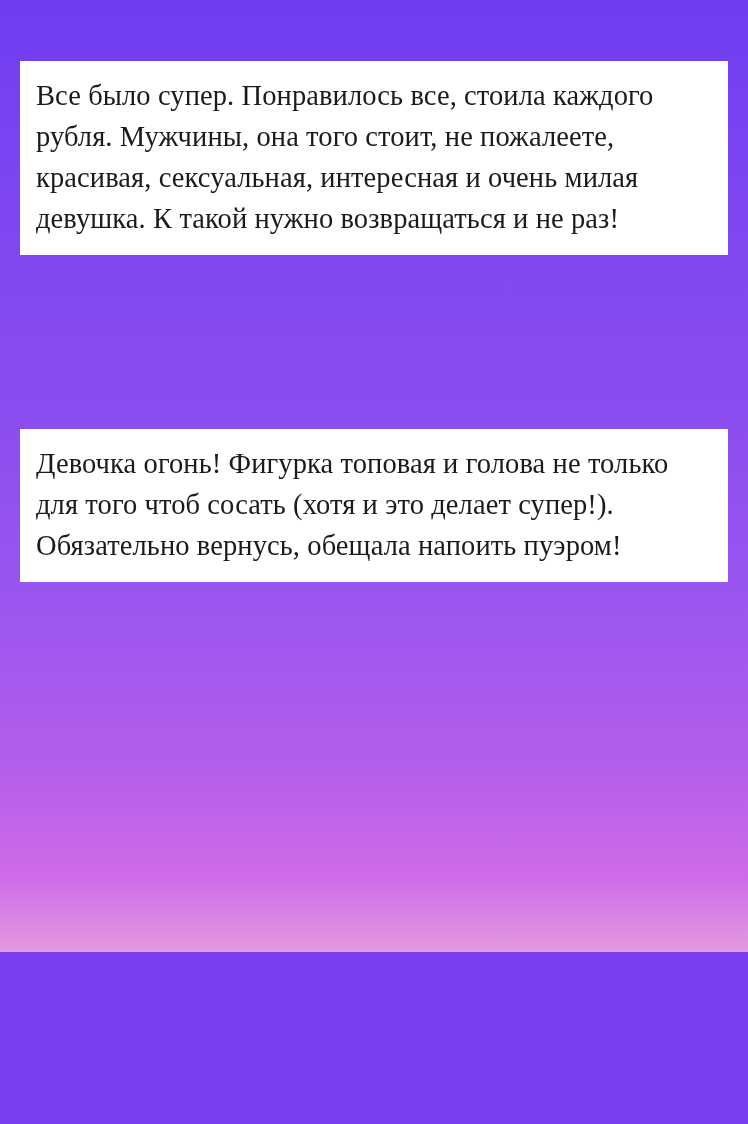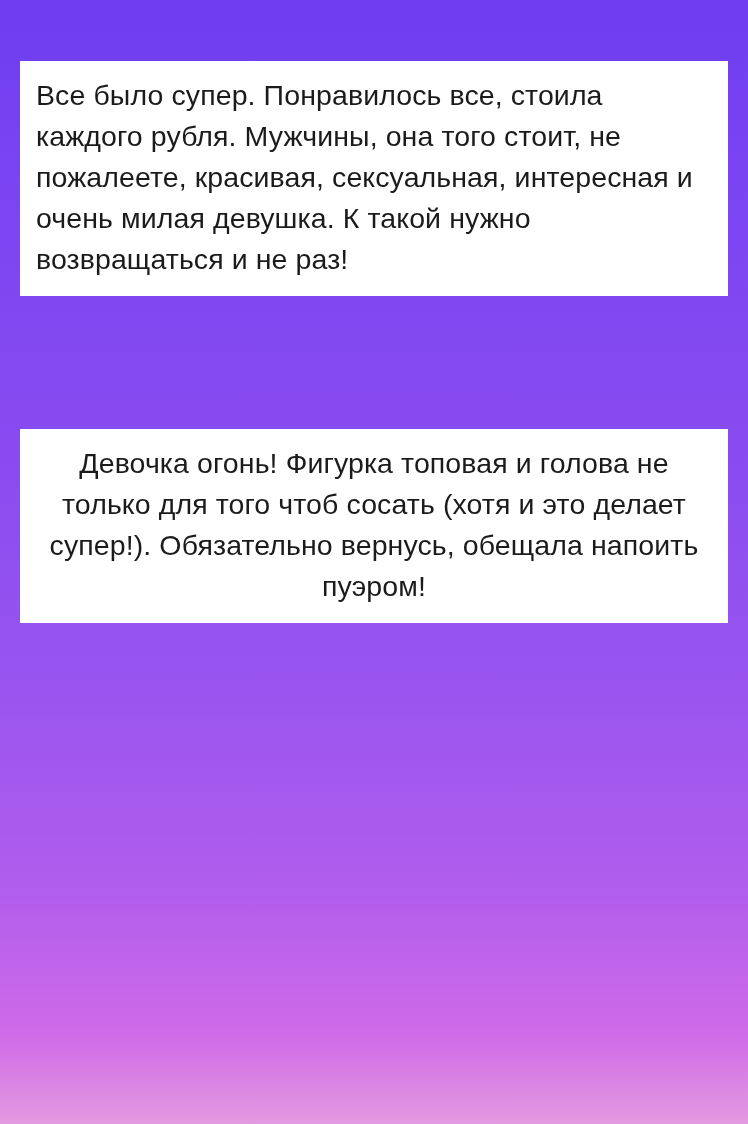--- a/index.html
+++ b/index.html
@@ -9,31 +9,32 @@
   body {
     width: 748px;
     height: 1124px;
     overflow: hidden;
     font-family: "Liberation Sans", sans-serif;
     background: #7b3ff2;
   }
   .page {
     position: relative;
     width: 748px;
-    height: 1124px;
+    height: 952px;
     background: linear-gradient(180deg,
         #6f3df0 0%,
         #7b45f2 18%,
         #8a4cf0 42%,
         #9a55ef 62%,
         #b25eec 80%,
         #cf6ae8 92%,
         #e39ae0 100%);
     box-sizing: border-box;
     overflow: hidden;
+    font-family: Liberation Serif, serif;
   }
   .reviews {
     position: absolute;
     left: 0;
     top: 0;
     width: 748px;
     height: 1124px;
     box-sizing: border-box;
     padding: 0 20px;
   }
@@ -44,21 +45,21 @@
     background: #ffffff;
     box-sizing: border-box;
     padding: 14px 16px 16px 16px;
     color: #1b1b1b;
     font-size: 28.5px;
     line-height: 41px;
     letter-spacing: 0.1px;
     word-wrap: break-word;
   }
   #card-0 { top: 61px; }
-  #card-1 { top: 429px; text-align: center; }
+  #card-1 { top: 429px; }
   #card-2 { top: 733px; }
 </style>
 </head>
 <body>
 
 <div class="page">
   <div class="reviews">
     <div class="review-card" id="card-0">
       <span>Все было супер. Понравилось все, стоила каждого рубля. Мужчины, она того стоит, не пожалеете, красивая, сексуальная, интересная и очень милая девушка. К такой нужно возвращаться и не раз!</span>
     </div>

